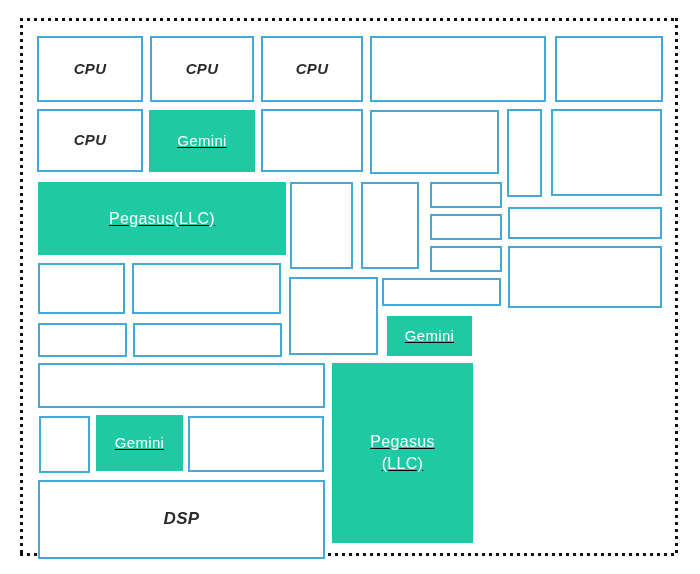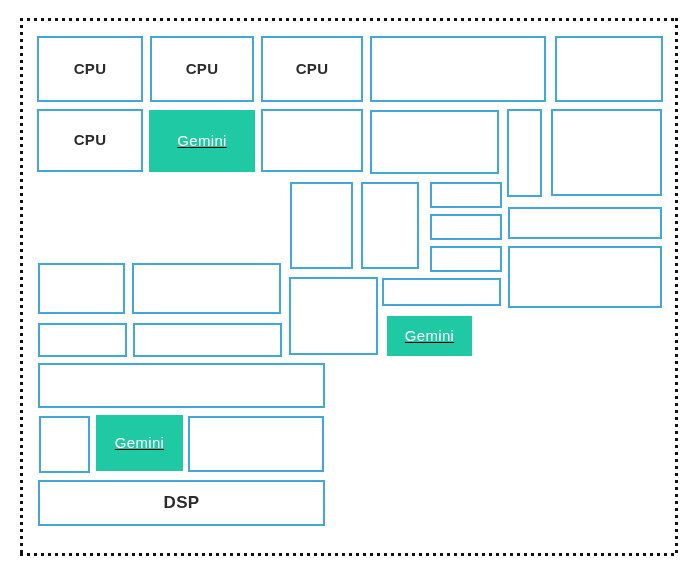--- a/index.html
+++ b/index.html
@@ -45,20 +45,21 @@
     text-decoration:underline;
   }
   .block .lbl{
     white-space:pre-line;
     line-height:1.35;
     letter-spacing:0.3px;
   }
   .block.outline .lbl{
     color:var(--label);
     font-weight:700;
+    font-style:italic;
   }
   .block.teal .lbl{
     color:#ffffff;
     font-weight:500;
   }
 </style>
 </head>
 <body>
 
 <div id="page">
@@ -77,38 +78,45 @@
     <div class="block outline" style="left: 37px; top: 109px; width: 106px; height: 63px;">
       <span class="lbl" style="font-size: 15px;">CPU</span>
     </div>
     <div class="block teal" style="left: 149px; top: 110px; width: 106px; height: 62px;">
       <span class="lbl" style="font-size: 15px;">Gemini</span>
     </div>
     <div class="block outline" style="left: 261px; top: 109px; width: 102px; height: 63px;"></div>
     <div class="block outline" style="left: 370px; top: 110px; width: 129px; height: 64px;"></div>
     <div class="block outline" style="left: 507px; top: 109px; width: 35px; height: 88px;"></div>
     <div class="block outline" style="left: 551px; top: 109px; width: 111px; height: 87px;"></div>
+    <div class="block teal" style="left: 38px; top: 182px; width: 248px; height: 73px;">
+      <span class="lbl" style="font-size: 16px;">Pegasus(LLC)</span>
+    </div>
     <div class="block outline" style="left: 290px; top: 182px; width: 63px; height: 87px;"></div>
     <div class="block outline" style="left: 361px; top: 182px; width: 58px; height: 87px;"></div>
     <div class="block outline" style="left: 430px; top: 182px; width: 72px; height: 26px;"></div>
     <div class="block outline" style="left: 430px; top: 214px; width: 72px; height: 26px;"></div>
     <div class="block outline" style="left: 430px; top: 246px; width: 72px; height: 26px;"></div>
     <div class="block outline" style="left: 508px; top: 207px; width: 154px; height: 32px;"></div>
     <div class="block outline" style="left: 508px; top: 246px; width: 154px; height: 62px;"></div>
     <div class="block outline" style="left: 38px; top: 263px; width: 87px; height: 51px;"></div>
     <div class="block outline" style="left: 132px; top: 263px; width: 149px; height: 51px;"></div>
     <div class="block outline" style="left: 289px; top: 277px; width: 89px; height: 78px;"></div>
     <div class="block outline" style="left: 382px; top: 278px; width: 119px; height: 28px;"></div>
     <div class="block outline" style="left: 38px; top: 323px; width: 89px; height: 34px;"></div>
     <div class="block outline" style="left: 133px; top: 323px; width: 149px; height: 34px;"></div>
     <div class="block teal" style="left: 387px; top: 316px; width: 85px; height: 40px;">
       <span class="lbl" style="font-size: 15px;">Gemini</span>
     </div>
     <div class="block outline" style="left: 38px; top: 363px; width: 287px; height: 45px;"></div>
+    <div class="block teal" style="left: 332px; top: 363px; width: 141px; height: 180px;">
+      <span class="lbl" style="font-size: 16px;">Pegasus
+(LLC)</span>
+    </div>
     <div class="block outline" style="left: 39px; top: 416px; width: 51px; height: 57px;"></div>
     <div class="block teal" style="left: 96px; top: 415px; width: 87px; height: 56px;">
       <span class="lbl" style="font-size: 15px;">Gemini</span>
     </div>
     <div class="block outline" style="left: 188px; top: 416px; width: 136px; height: 56px;"></div>
-    <div class="block outline" style="left: 38px; top: 480px; width: 287px; height: 46px;">
+    <div class="block outline" style="left: 38px; top: 480px; width: 287px; height: 79px;">
       <span class="lbl" style="font-size: 17px;">DSP</span>
     </div>
   </div>
 
 </body></html>

